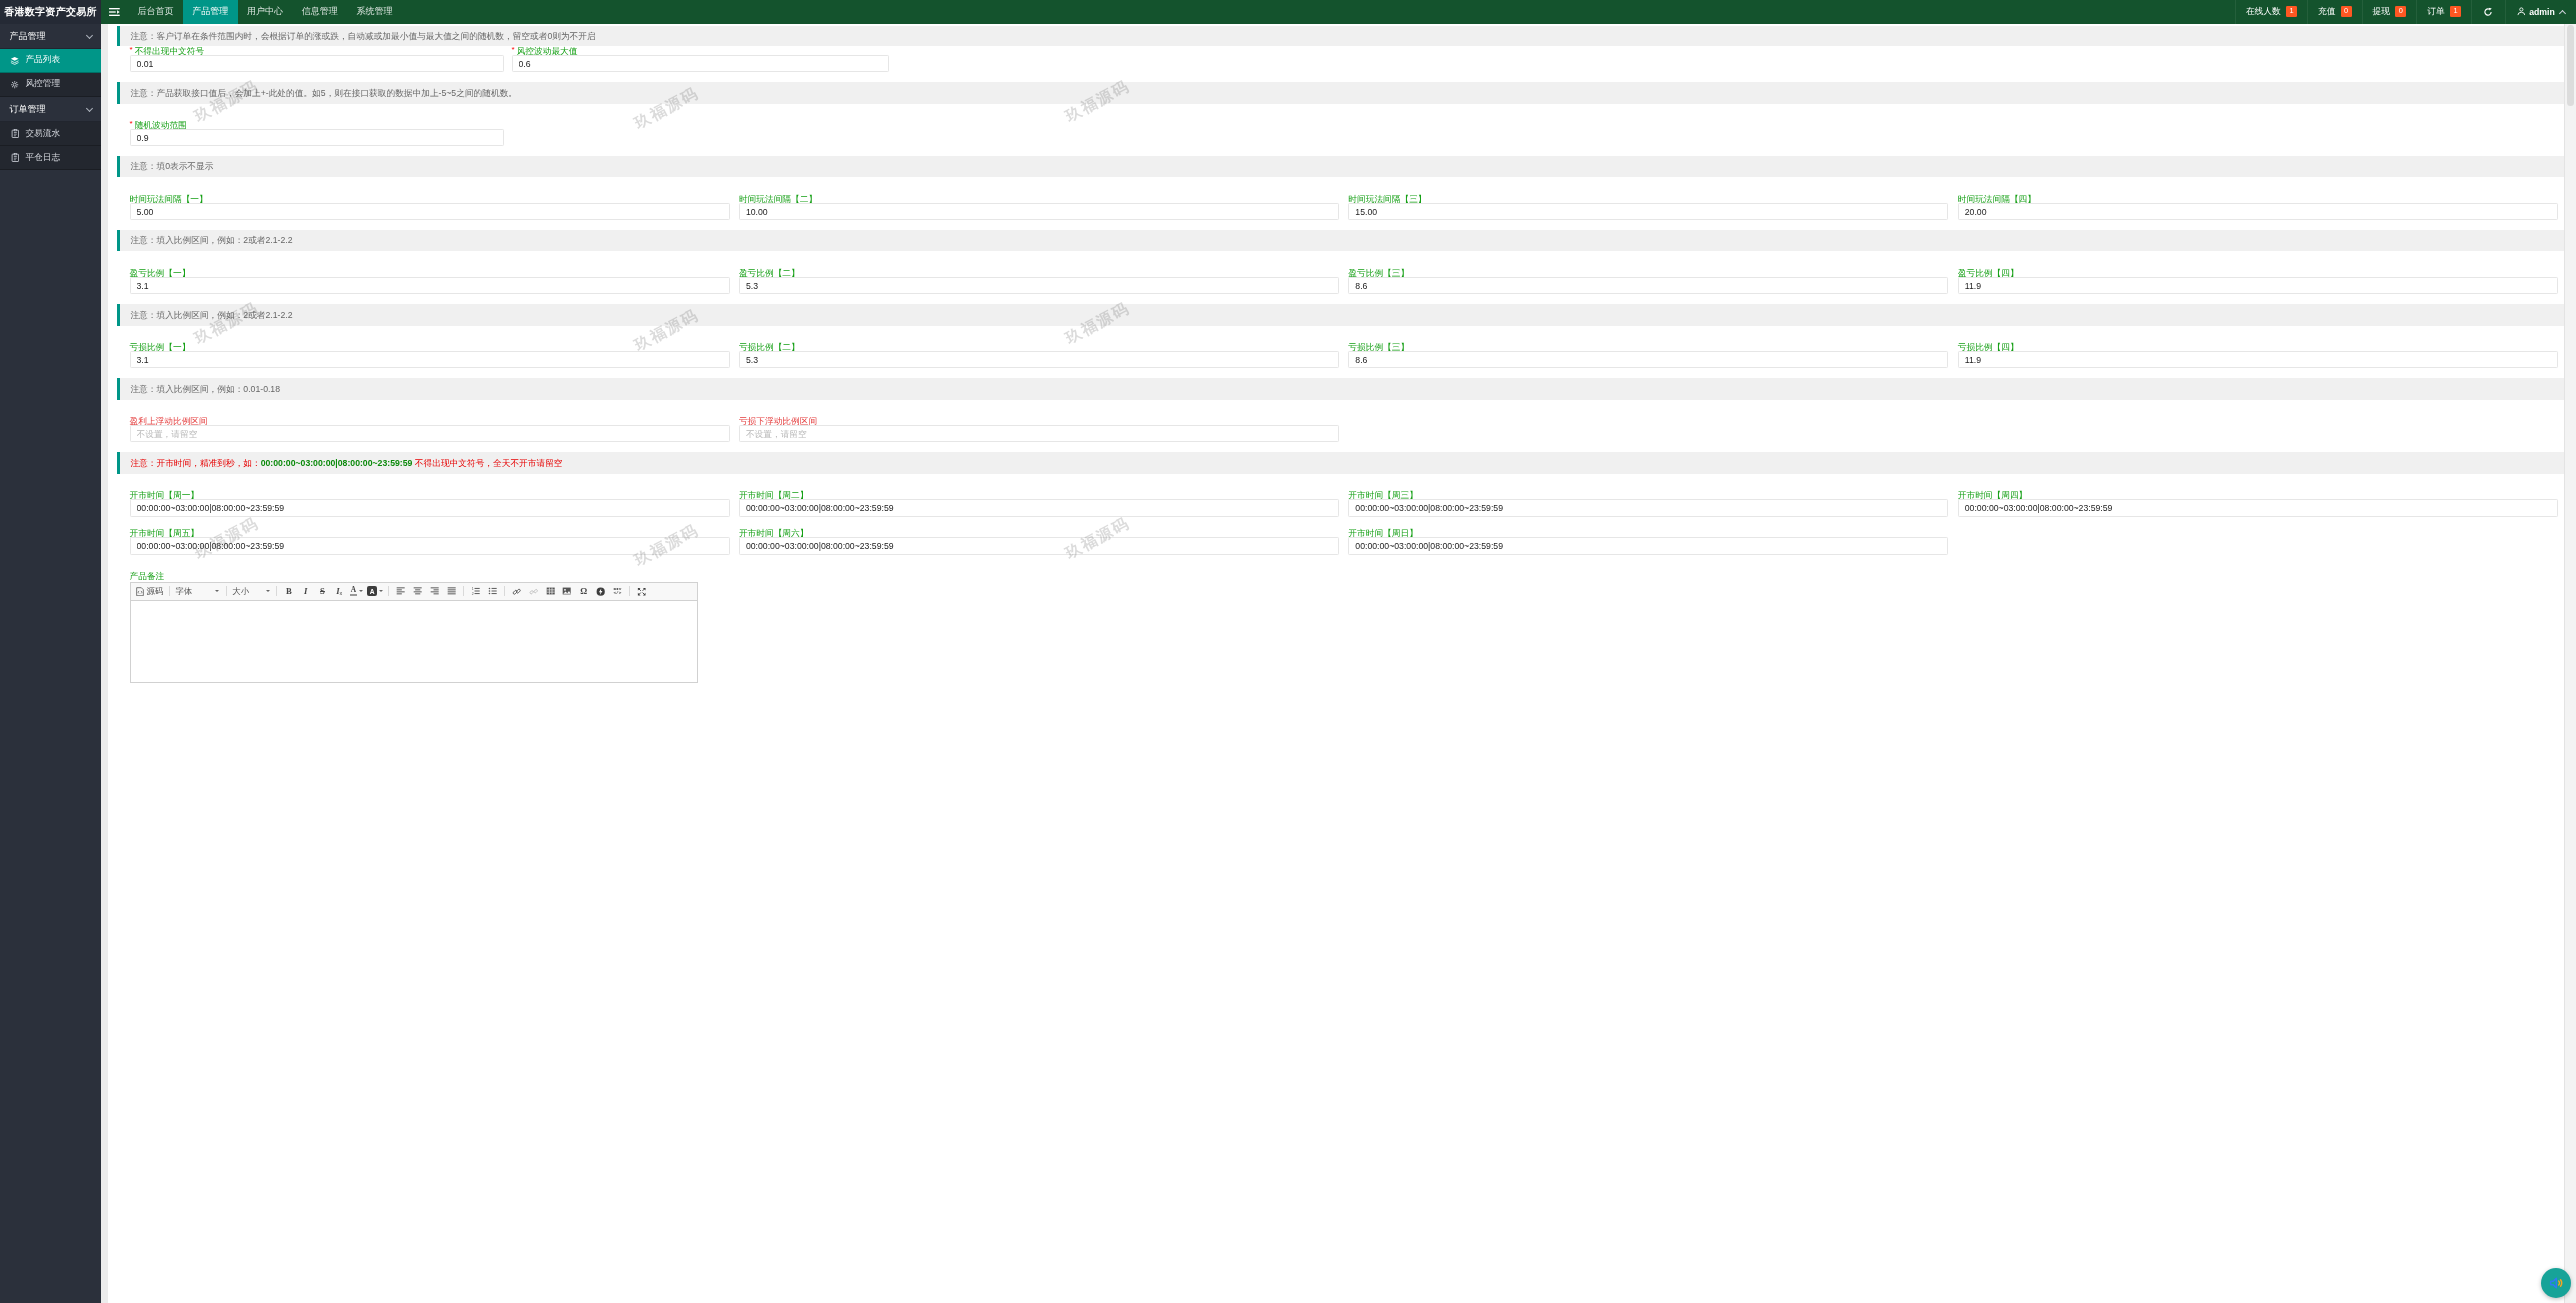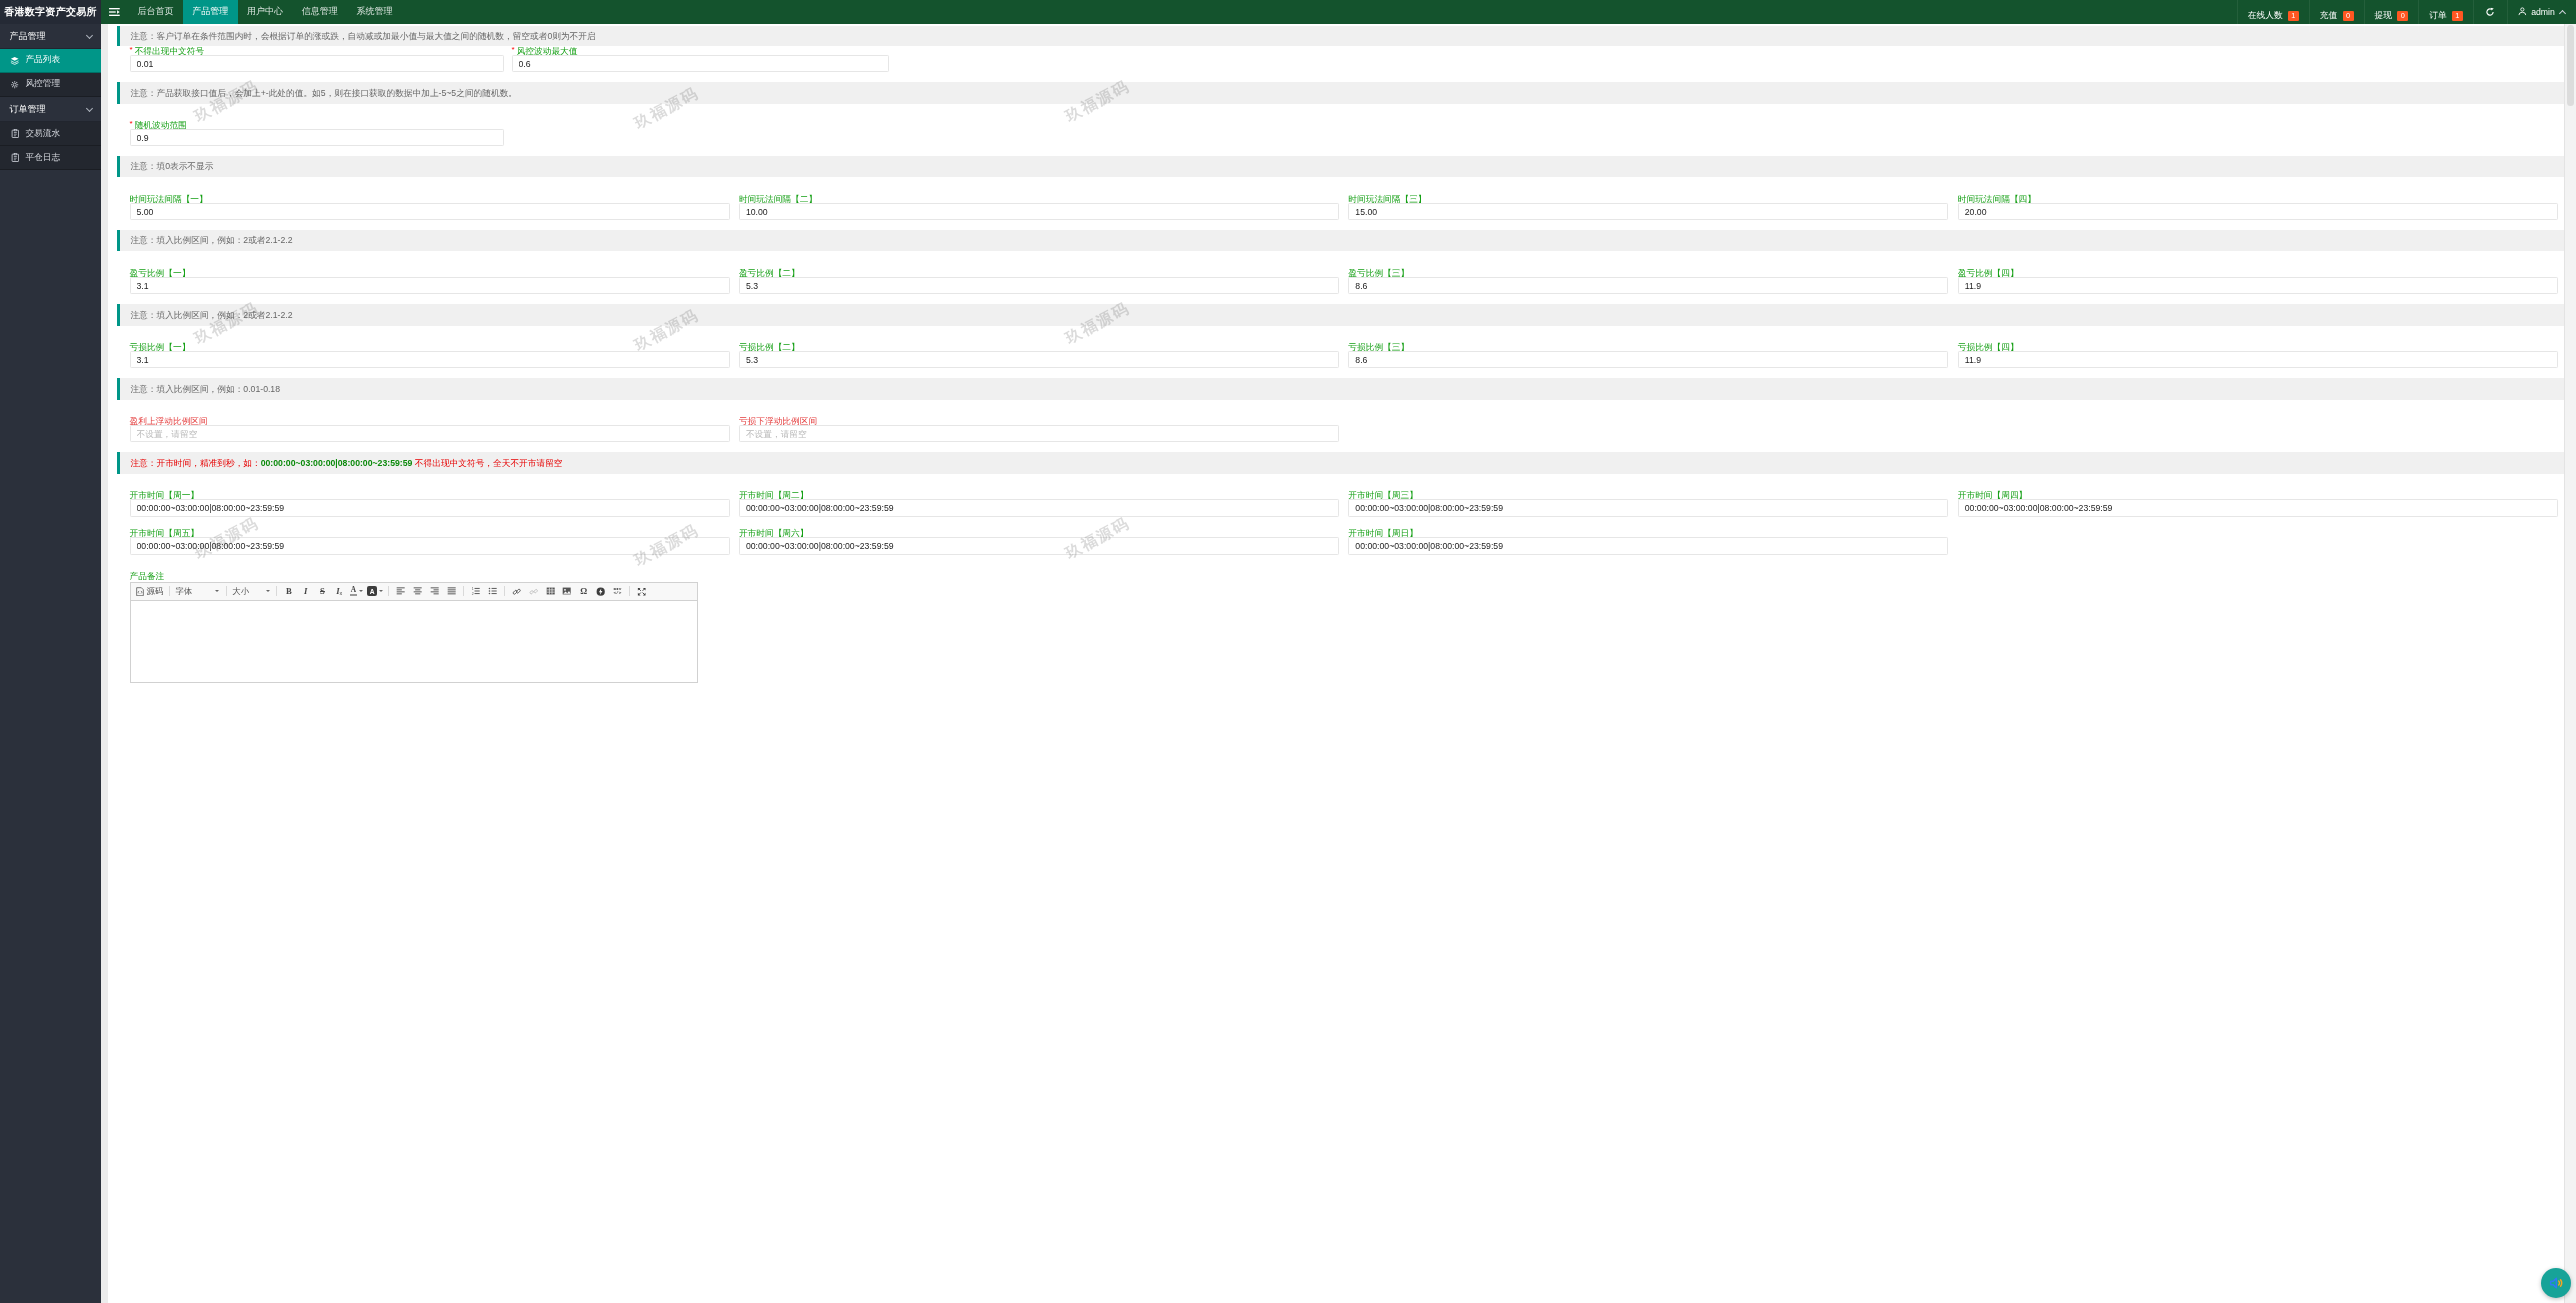--- a/index.html
+++ b/index.html
@@ -12,28 +12,28 @@
   .logo { width:101px; background:#252a35; color:#fff; font-size:10px; font-weight:bold;
     display:flex; align-items:center; justify-content:center; letter-spacing:0.3px; }
   .hamburger { width:27px; display:flex; align-items:center; justify-content:center; cursor:pointer; }
   .hamburger svg { display:block; }
   .topnav { display:flex; list-style:none; }
   .topnav .tnav-item { padding:0 9.4px; line-height:23.5px; font-size:9px;
     color:rgba(255,255,255,.85); cursor:pointer; }
   .topnav .tnav-item.active { background:#009688; color:#fff; }
   .nav-spacer { flex:1; }
   .topbar-right { display:flex; align-items:stretch; }
-  .stat { display:flex; align-items:center; padding:16px 10px; font-size:8.7px; color:#fff;
+  .stat { display:flex; align-items:center; padding:8px 10px; font-size:8.7px; color:#fff;
     border-left:0.7px solid rgba(255,255,255,.07); cursor:pointer; }
   .badge { background:#ff5722; color:#fff; font-size:7.4px; line-height:10.8px; height:10.8px;
     padding:0 3.4px; border-radius:1.3px; margin-left:5.4px; }
   .icon-btn { display:flex; align-items:center; padding:0 11.4px;
     border-left:0.7px solid rgba(255,255,255,.07); cursor:pointer; }
   .userbox { display:flex; align-items:center; padding:0 10.8px; color:#fff; font-size:8.7px;
-    border-left:0.7px solid rgba(255,255,255,.07); cursor:pointer; }
+    border-left:0.7px solid rgba(255,255,255,.07); cursor:pointer;font-weight:bold; }
   .userbox svg { margin-right:4px; }
   .chev-up { display:inline-block; width:4px; height:4px; border-top:1px solid #cfd3dc;
     border-left:1px solid #cfd3dc; transform:rotate(45deg); margin-left:5.4px; position:relative; top:1.3px; }
 
   
   .sidebar { position:absolute; top:23.5px; left:0; bottom:0; width:101px; background:#2b303b; z-index:40; }
   .sgroup-header { height:23px; display:flex; align-items:center; padding:0 9.4px;
     color:#fff; font-size:9px; cursor:pointer; border-bottom:0.7px solid rgba(0,0,0,.22); margin-top:1.3px; }
   .chev-down { display:inline-block; width:4px; height:4px; border-right:1px solid #aeb3bd;
     border-bottom:1px solid #aeb3bd; transform:rotate(45deg); margin-left:auto; position:relative; top:-1.3px; }

